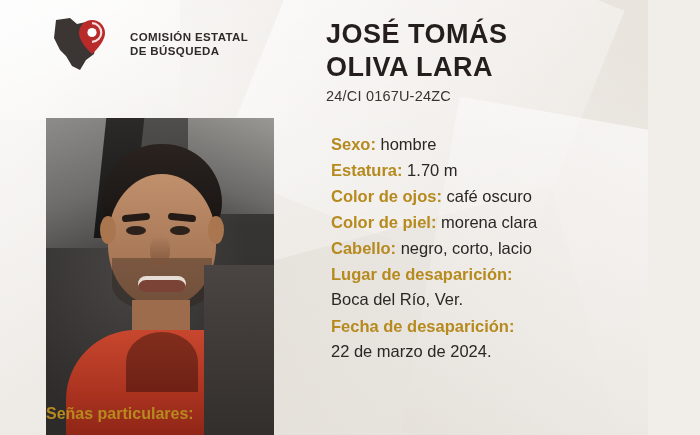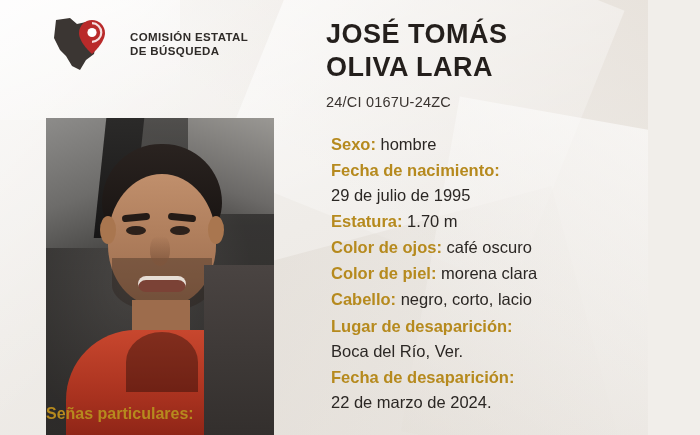--- a/index.html
+++ b/index.html
@@ -88,21 +88,21 @@
   .person-name {
     font-size: 27px;
     font-weight: bold;
     color: #241f1c;
     letter-spacing: 0.5px;
     line-height: 1.22;
     white-space: pre-line;
     margin: 0;
   }
   .case-id {
-    margin-top: 10px;
+    margin-top: 4px;
     font-size: 14.5px;
     color: #3a3430;
     letter-spacing: 0.2px;
   }
 
   
   .photo-frame {
     position: absolute;
     top: 118px;
     left: 46px;
@@ -317,21 +317,20 @@
       <div class="ph-mouth"></div>
       <div class="ph-neck"></div>
       <div class="ph-shirt"></div>
       <div class="ph-shirt-shadow"></div>
       <div class="ph-seat"></div>
     </div>
   </div>
 
   <div class="details" id="details-list">
       <div class="detail-row"><span class="detail-label">Sexo:</span><span class="detail-value"> hombre</span></div>
-      <div class="detail-row stacked"><span class="detail-label">Fecha de nacimiento:</span><span class="detail-value">29 de julio de 1995</span></div>
       <div class="detail-row"><span class="detail-label">Estatura:</span><span class="detail-value"> 1.70 m</span></div>
       <div class="detail-row"><span class="detail-label">Color de ojos:</span><span class="detail-value"> café oscuro</span></div>
       <div class="detail-row"><span class="detail-label">Color de piel:</span><span class="detail-value"> morena clara</span></div>
       <div class="detail-row"><span class="detail-label">Cabello:</span><span class="detail-value"> negro, corto, lacio</span></div>
       <div class="detail-row stacked"><span class="detail-label">Lugar de desaparición:</span><span class="detail-value">Boca del Río, Ver.</span></div>
       <div class="detail-row stacked"><span class="detail-label">Fecha de desaparición:</span><span class="detail-value">22 de marzo de 2024.</span></div>
     </div>
 
   <div class="marks">Señas particulares:</div>
 </div>

